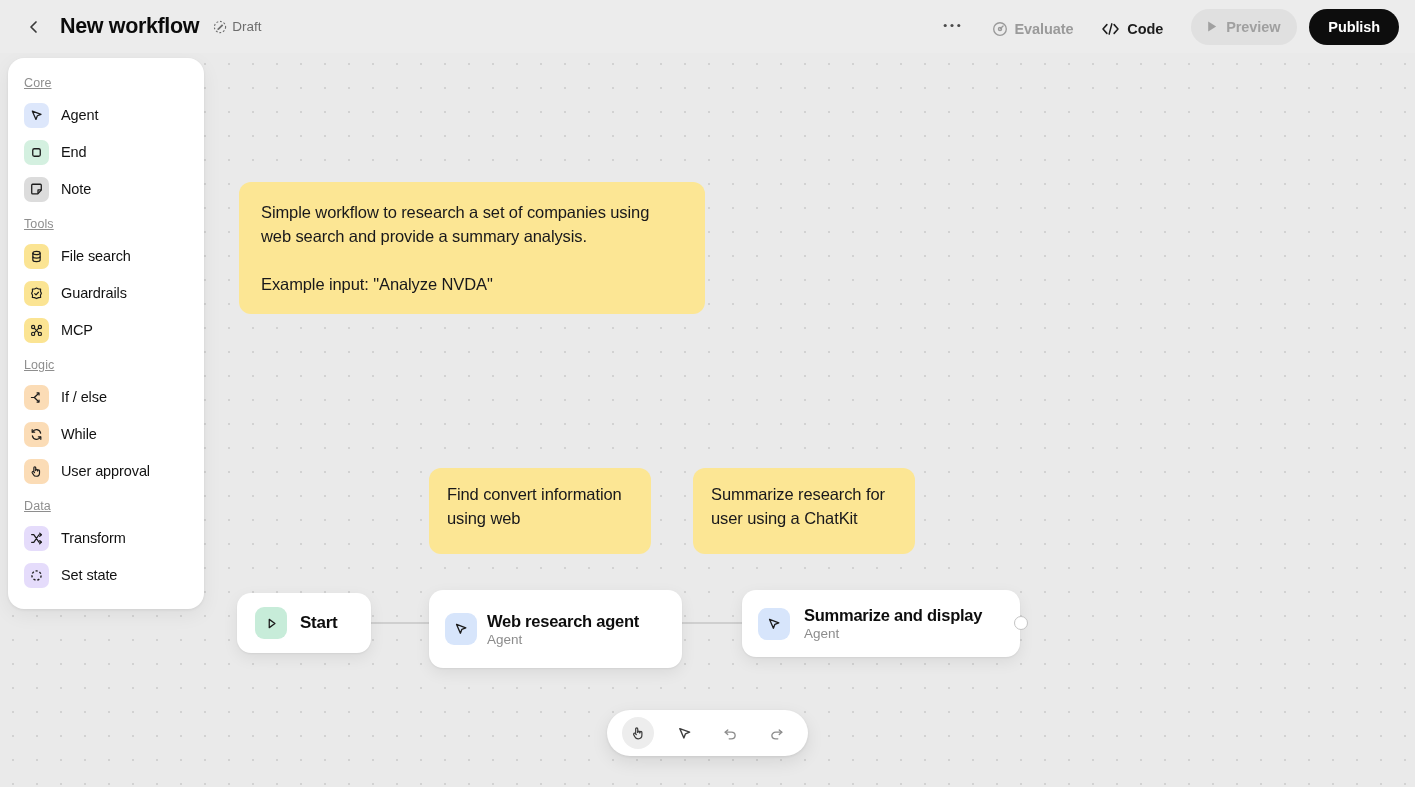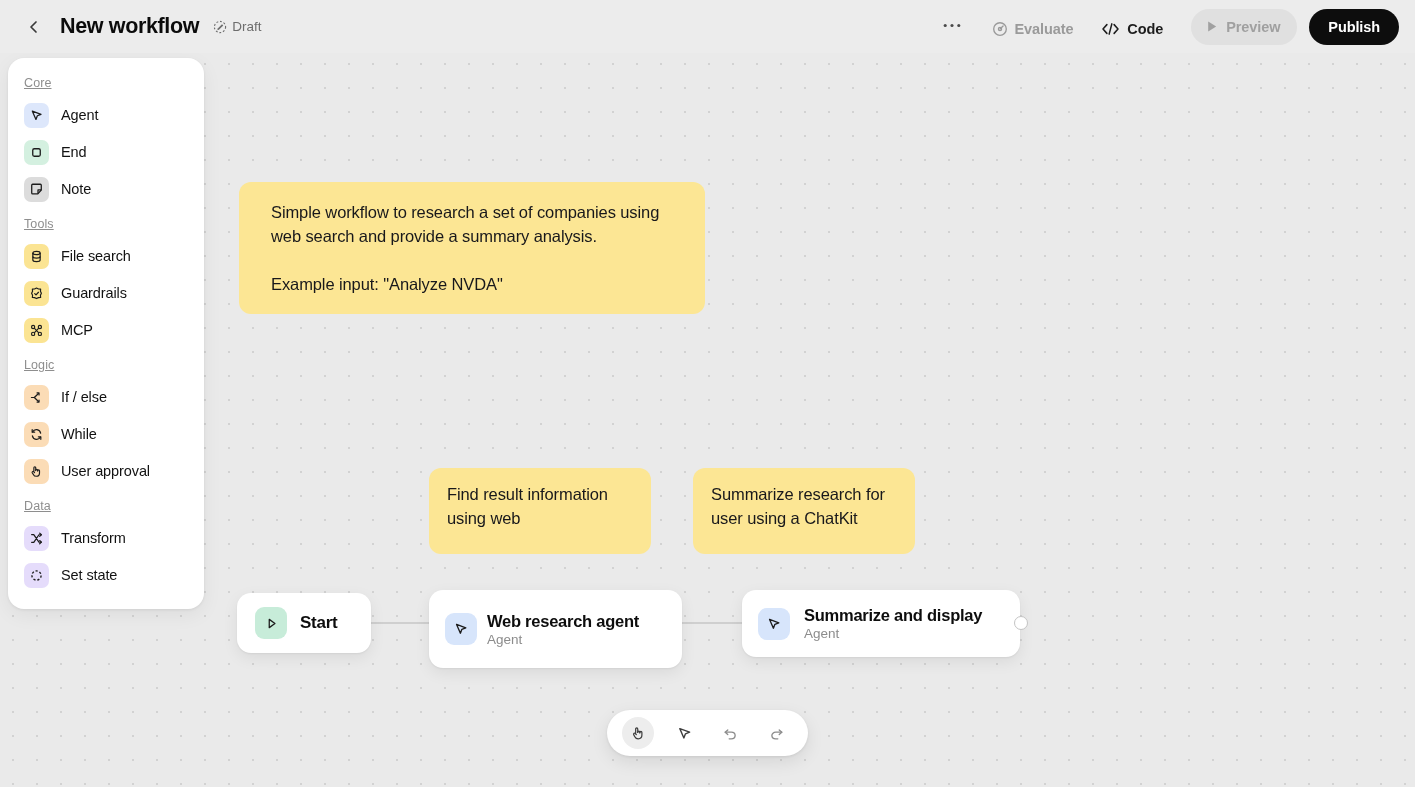--- a/index.html
+++ b/index.html
@@ -184,21 +184,21 @@
     font-weight: 500;
     letter-spacing: -.1px;
     color: #121212;
   }
 
   
   .note {
     position: absolute;
     background: #fce694;
     border-radius: 12px;
-    padding: 18px 32px;
+    padding: 18px 22px;
     font-size: 16.5px;
     line-height: 24px;
     color: #18181b;
     letter-spacing: -.1px;
     cursor: grab;
     z-index: 10;
   }
   .note p { margin: 0; }
   .note .spacer { height: 24px; }
 
@@ -501,21 +501,21 @@
     </div>
 
   </div>
 
   <div class="note" id="note-main">
     <p>Simple workflow to research a set of companies using web search and provide a summary analysis.</p>
     <div class="spacer"></div>
     <p>Example input: "Analyze NVDA"</p>
   </div>
 
-  <div class="note" id="note-find">Find result information using web</div>
+  <div class="note" id="note-find">Find convert information using web</div>
   <div class="note" id="note-sum">Summarize research for user using a ChatKit</div>
 
   <div class="connector" id="conn-1"></div>
   <div class="connector" id="conn-2"></div>
 
   <div class="node" id="node-start">
     <span class="node-icon" style="background:#c7ecd9">
       <svg width="15" height="15" viewBox="0 0 16 16" fill="none">
         <path d="M5.6 3.6l6.1 4.4-6.1 4.4z" stroke="#1c1c1c" stroke-width="1.35" stroke-linejoin="round"></path>
       </svg>

